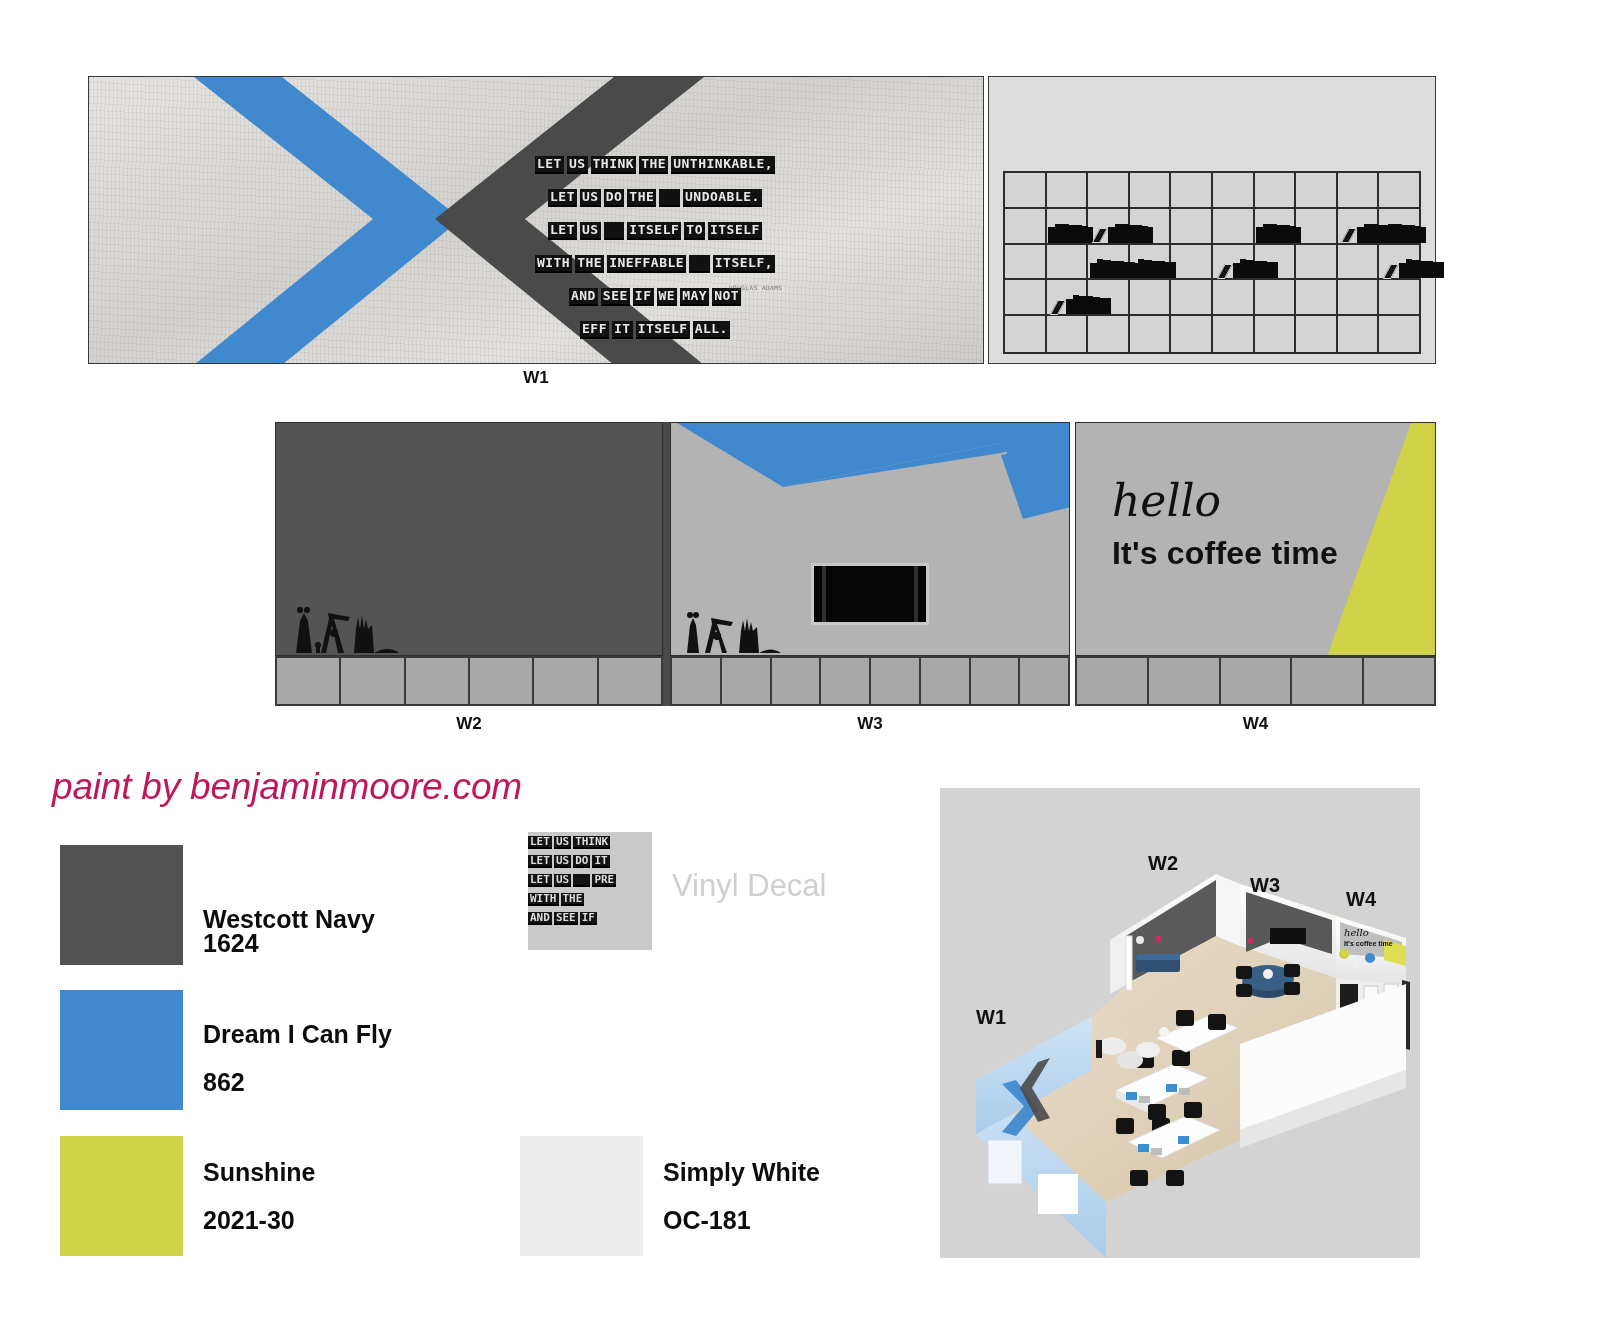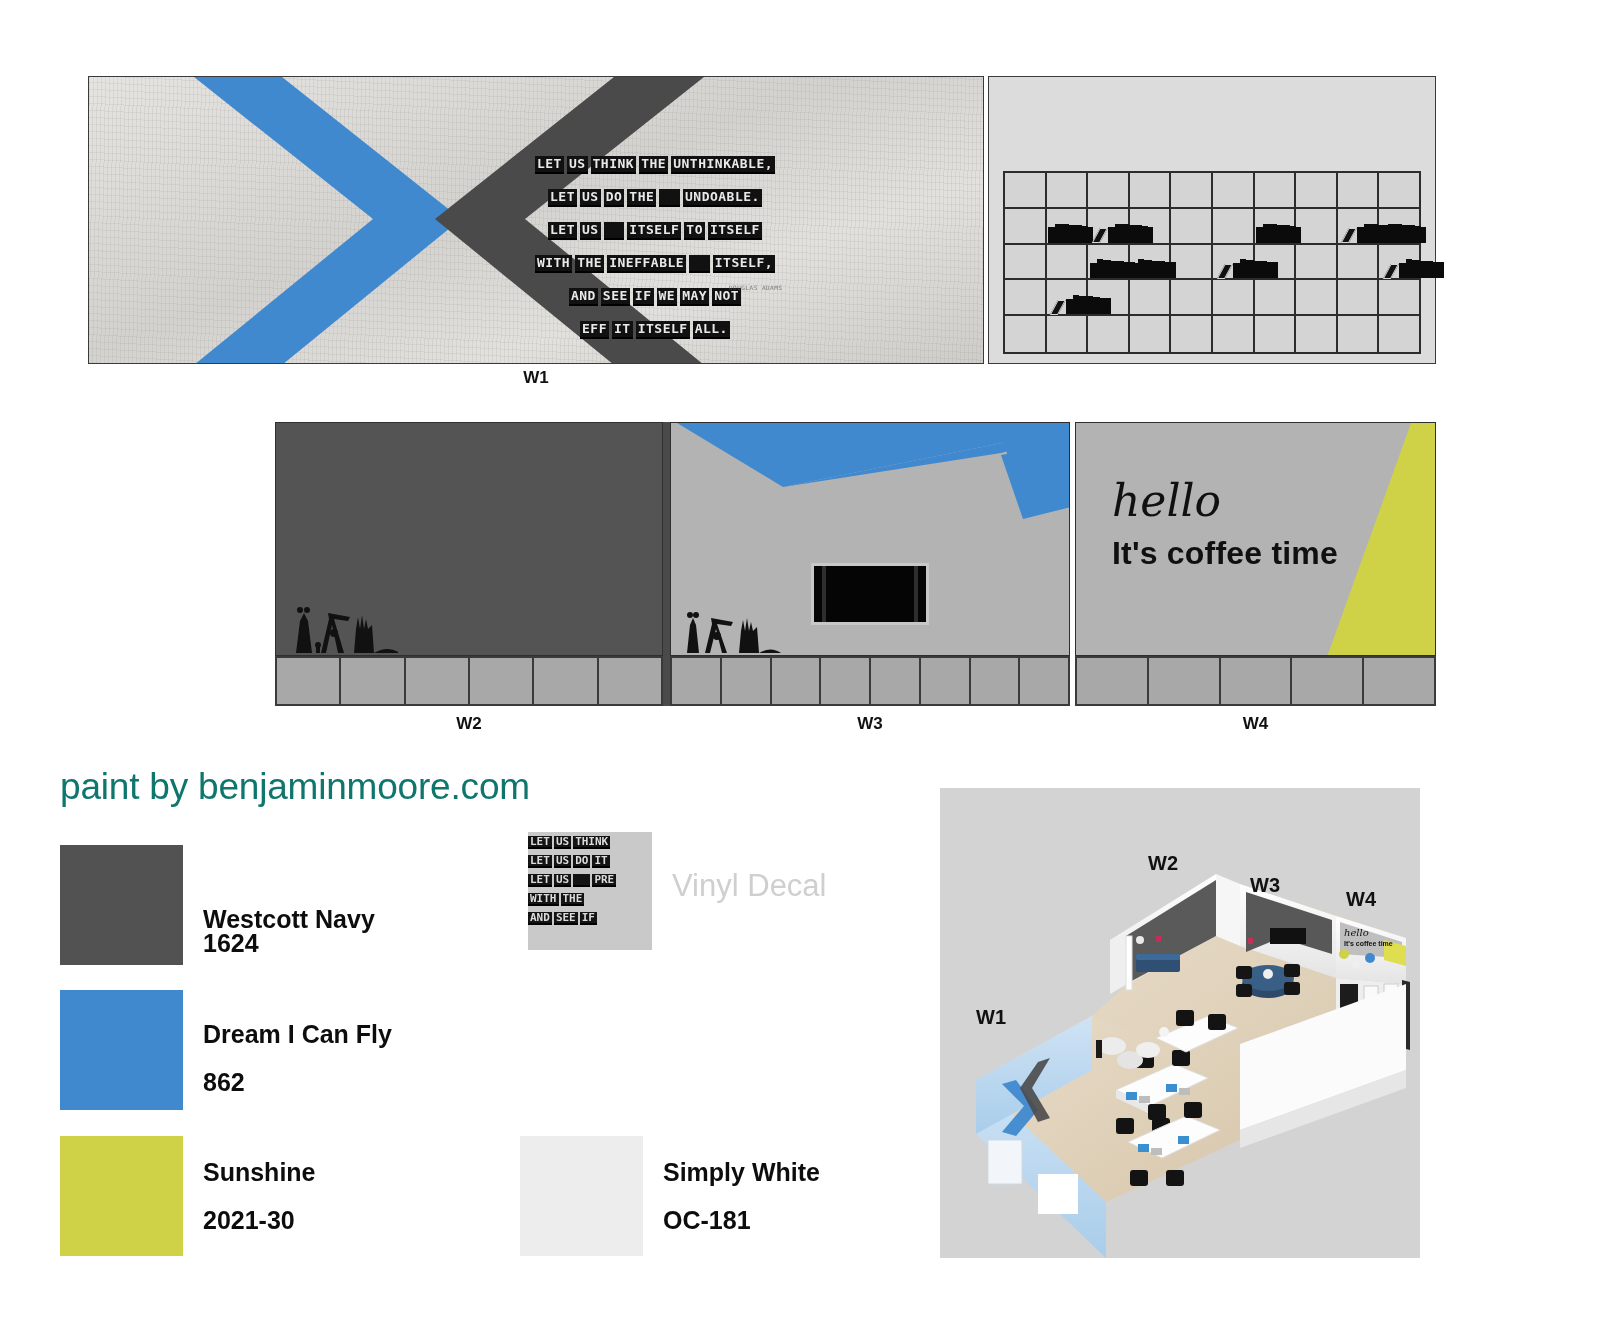--- a/index.html
+++ b/index.html
@@ -138,21 +138,21 @@
     font-size:32px;color:#101010;line-height:1;letter-spacing:.2px;
   }
 
   .elev-label{position:absolute;top:292px;width:100%;text-align:center;
     font-size:17px;font-weight:bold;color:#111;}
 
   
   .sil{position:absolute;bottom:0;}
 
   
-  #paint-title{left:60px;top:766px;font-size:37px;color:#0f766e;letter-spacing:-.2px;}
+  #paint-title{left:52px;top:766px;font-size:37px;color:#be185d;letter-spacing:-.2px;font-style:italic;}
   .swatch{position:absolute;}
   .sw-box{position:absolute;left:0;top:0;}
   .sw-name{position:absolute;font-size:25px;font-weight:bold;color:#0d0d0d;}
   .sw-code{position:absolute;font-size:25px;font-weight:bold;color:#0d0d0d;}
 
   #decal-thumb{
     position:absolute;left:528px;top:832px;width:124px;height:118px;
     background:#c9c9c9;overflow:hidden;
   }
   #decal-thumb .dline{display:block;white-space:nowrap;line-height:1;margin-bottom:2px;}

